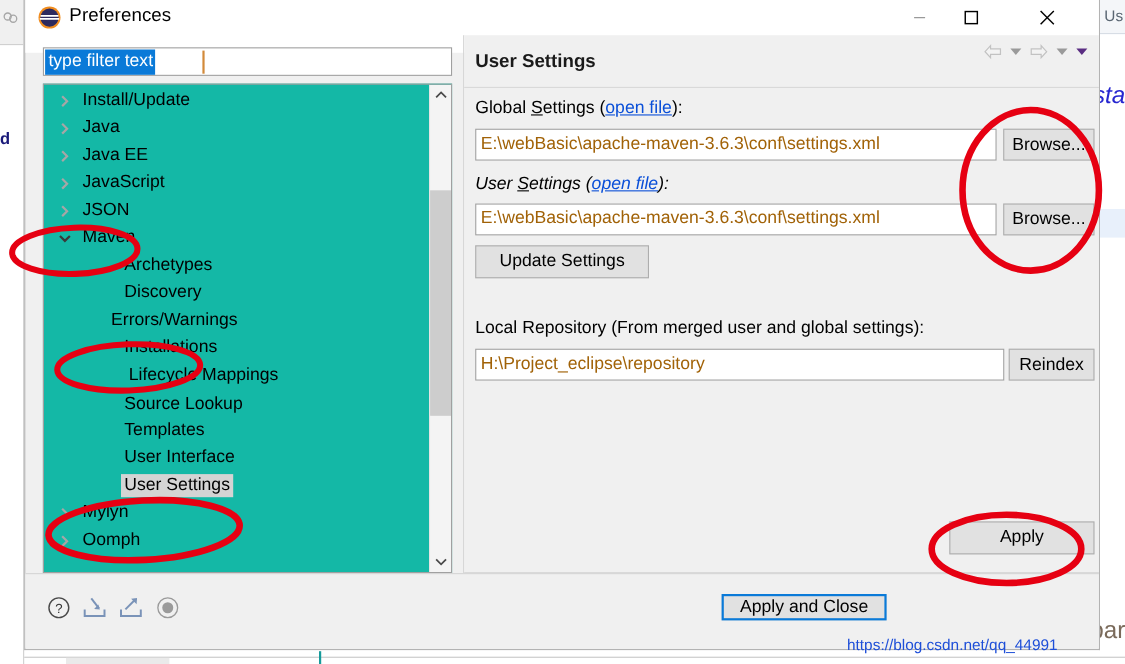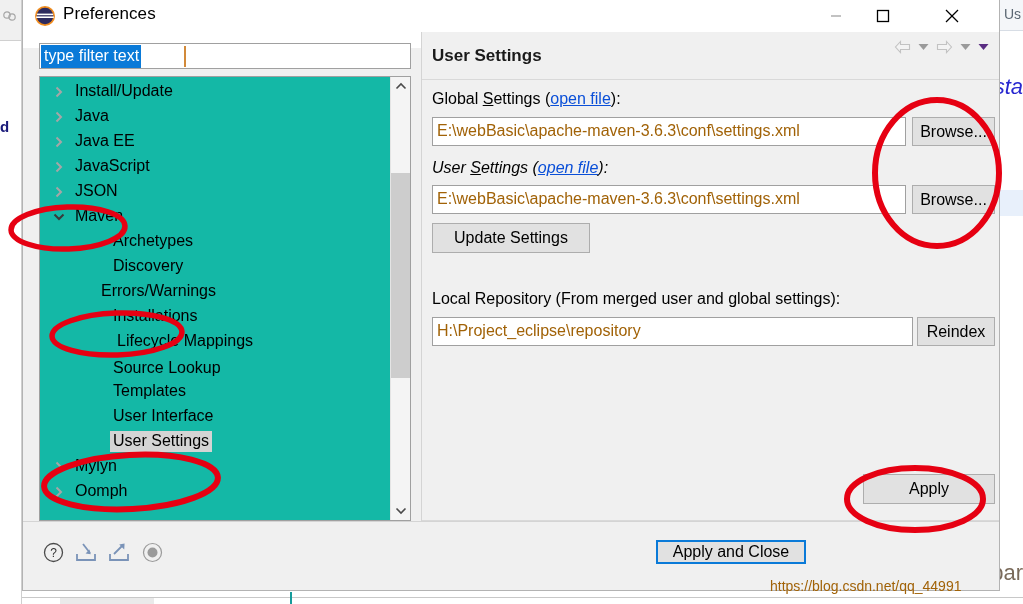--- a/index.html
+++ b/index.html
@@ -329,21 +329,21 @@
     top: 19px;
     width: 22px; height: 22px;
     display: flex; align-items: center; justify-content: center;
   }
 
   
   #watermark {
     position: absolute;
     left: 770px; top: 578px;
     font-size: 14px;
-    color: #a16207;
+    color: #1d4ed8;
     white-space: nowrap;
     pointer-events: none;
   }
 
   
   #annotations {
     position: absolute;
     inset: 0;
     pointer-events: none;
   }

